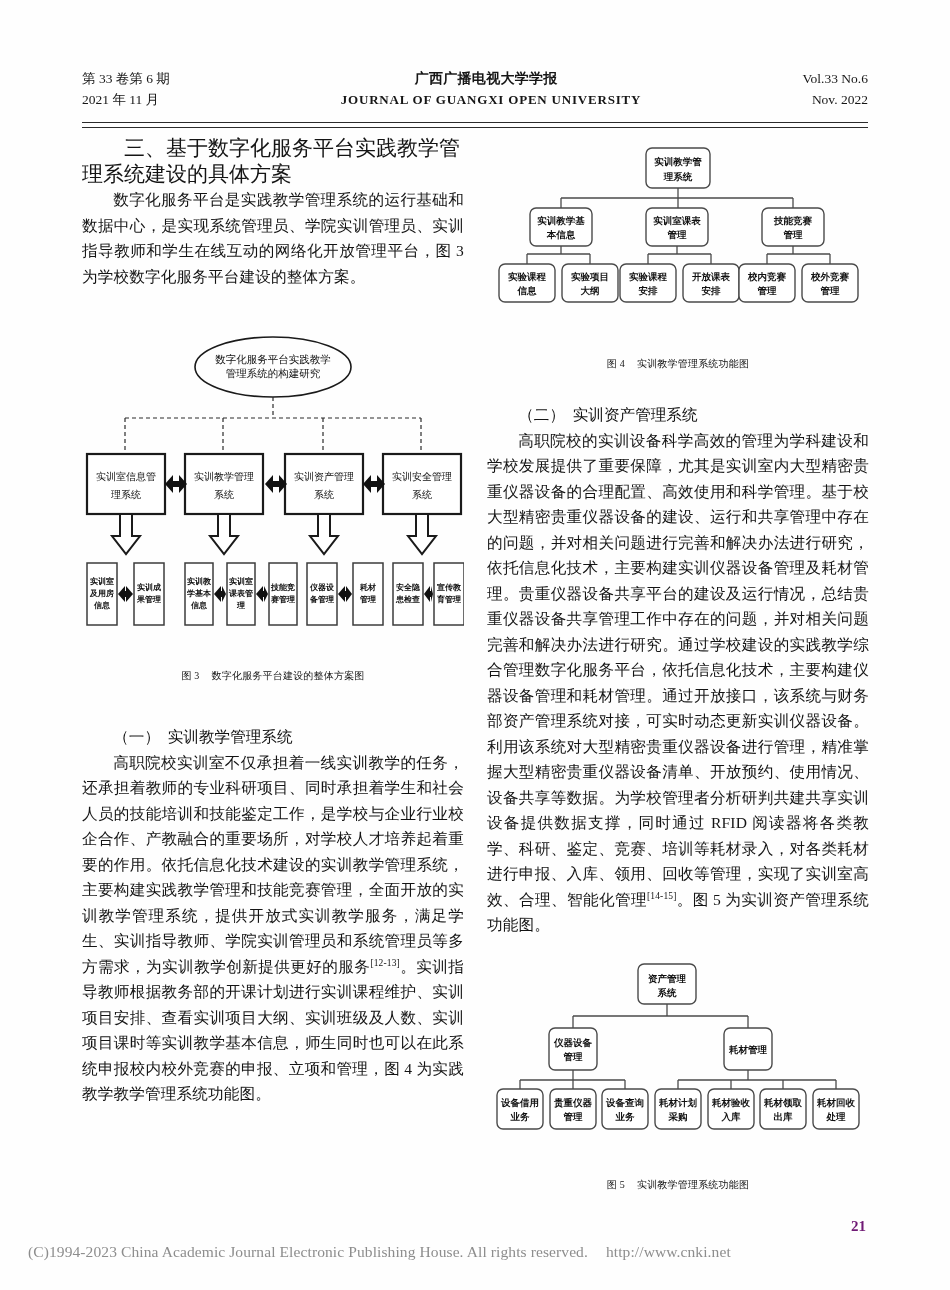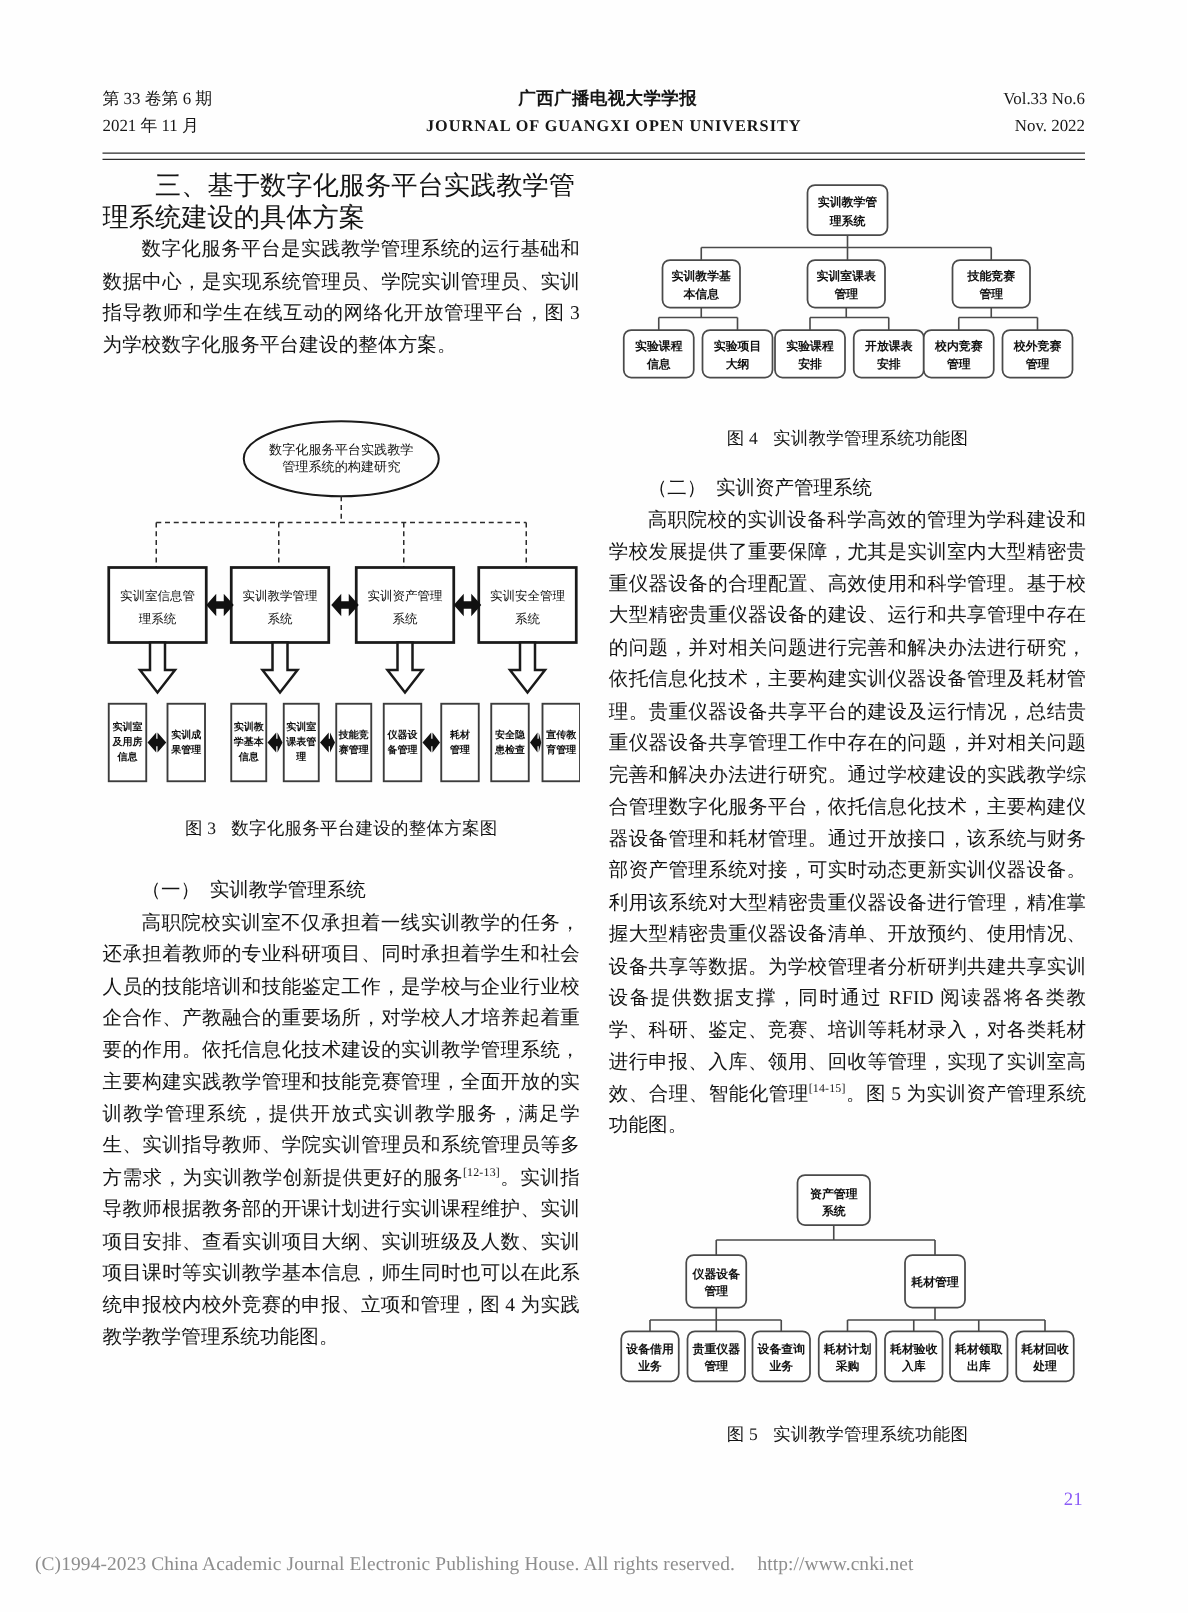--- a/index.html
+++ b/index.html
@@ -104,43 +104,44 @@
     text-indent: 2em;
     font-family: Liberation Serif, serif;
   }
   .sup-ref {
     font-size: 9.5px;
     vertical-align: super;
     line-height: 0;
   }
 
   .fig-caption {
-    margin: 0;
+    margin: 12px;
     text-align: center;
-    font-size: 14px;
+    font-size: 10px;
     line-height: 24px;
     letter-spacing: 0.2px;
   }
   .fig-caption .num { margin-right: 12px; }
 
   .spacer-sm { height: 14px; }
   .spacer-md { height: 24px; }
   .spacer-lg { height: 34px; }
 
   
   .figure { position: relative; }
   .figure svg { display: block; }
 
   
   .page-number {
     position: absolute;
     right: 84px;
-    top: 1192px;
+    top: 1218px;
     font-size: 15px;
-    color: #8b5cf6;
+    color: #701a75;
+    font-weight: bold;
   }
   .copyright-bar {
     position: absolute;
     left: 28px;
     top: 1243px;
     width: 894px;
     font-size: 15.5px;
     color: #8d8d8d;
     letter-spacing: 0.1px;
     white-space: nowrap;

